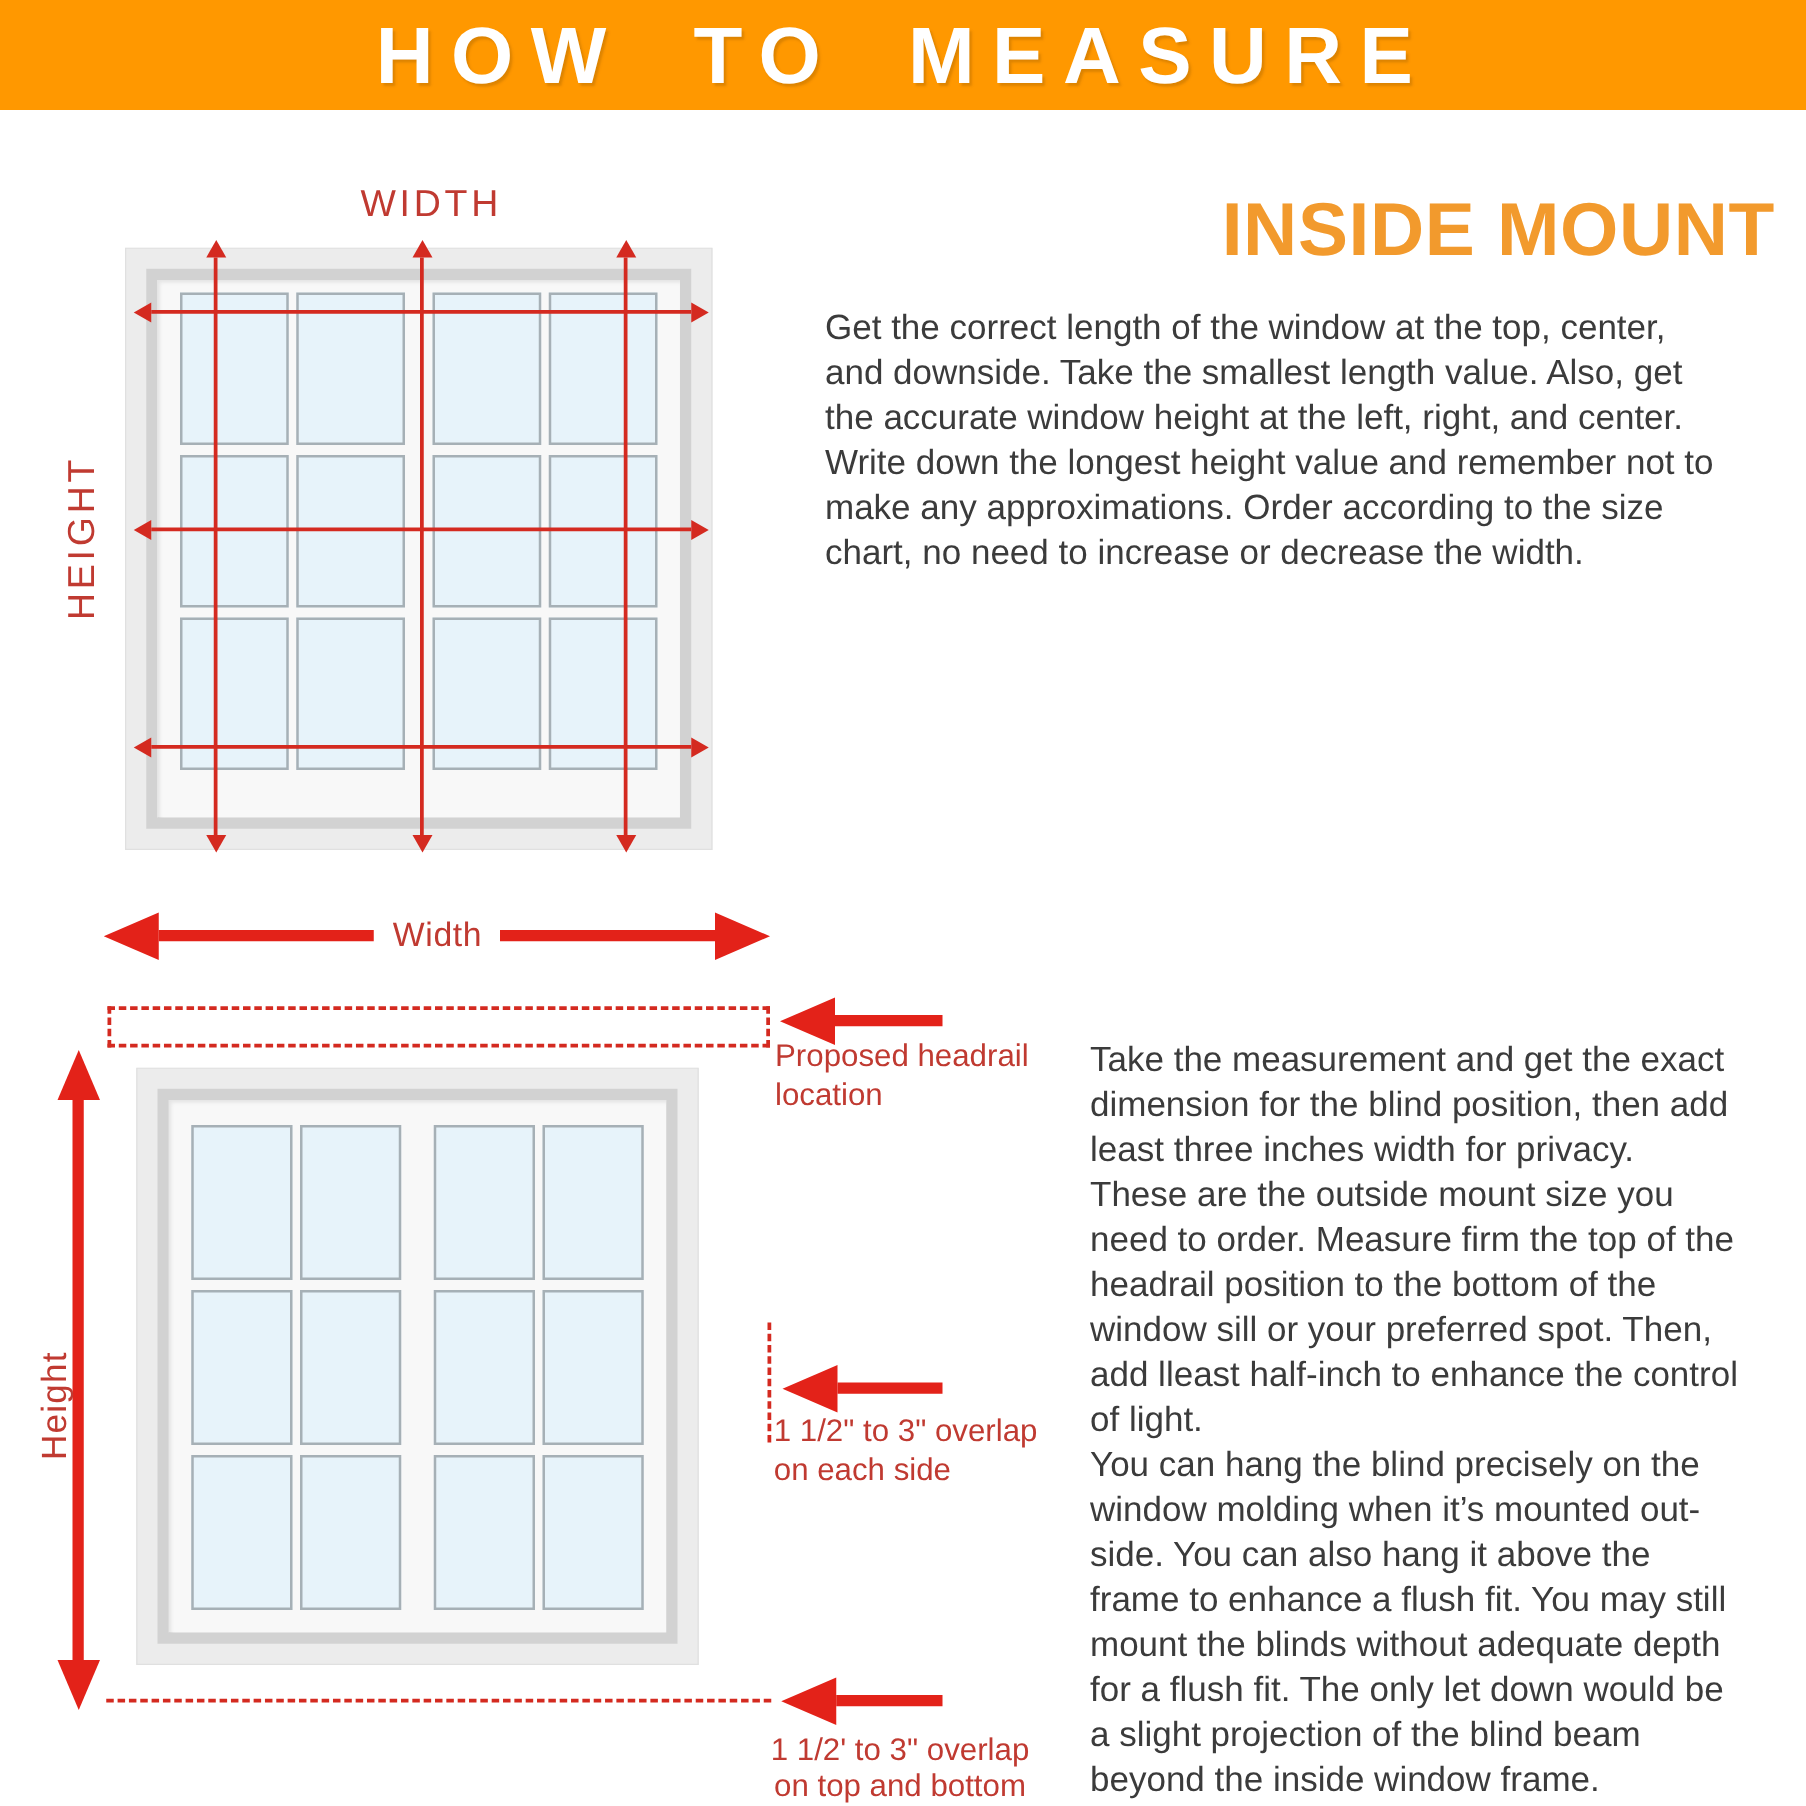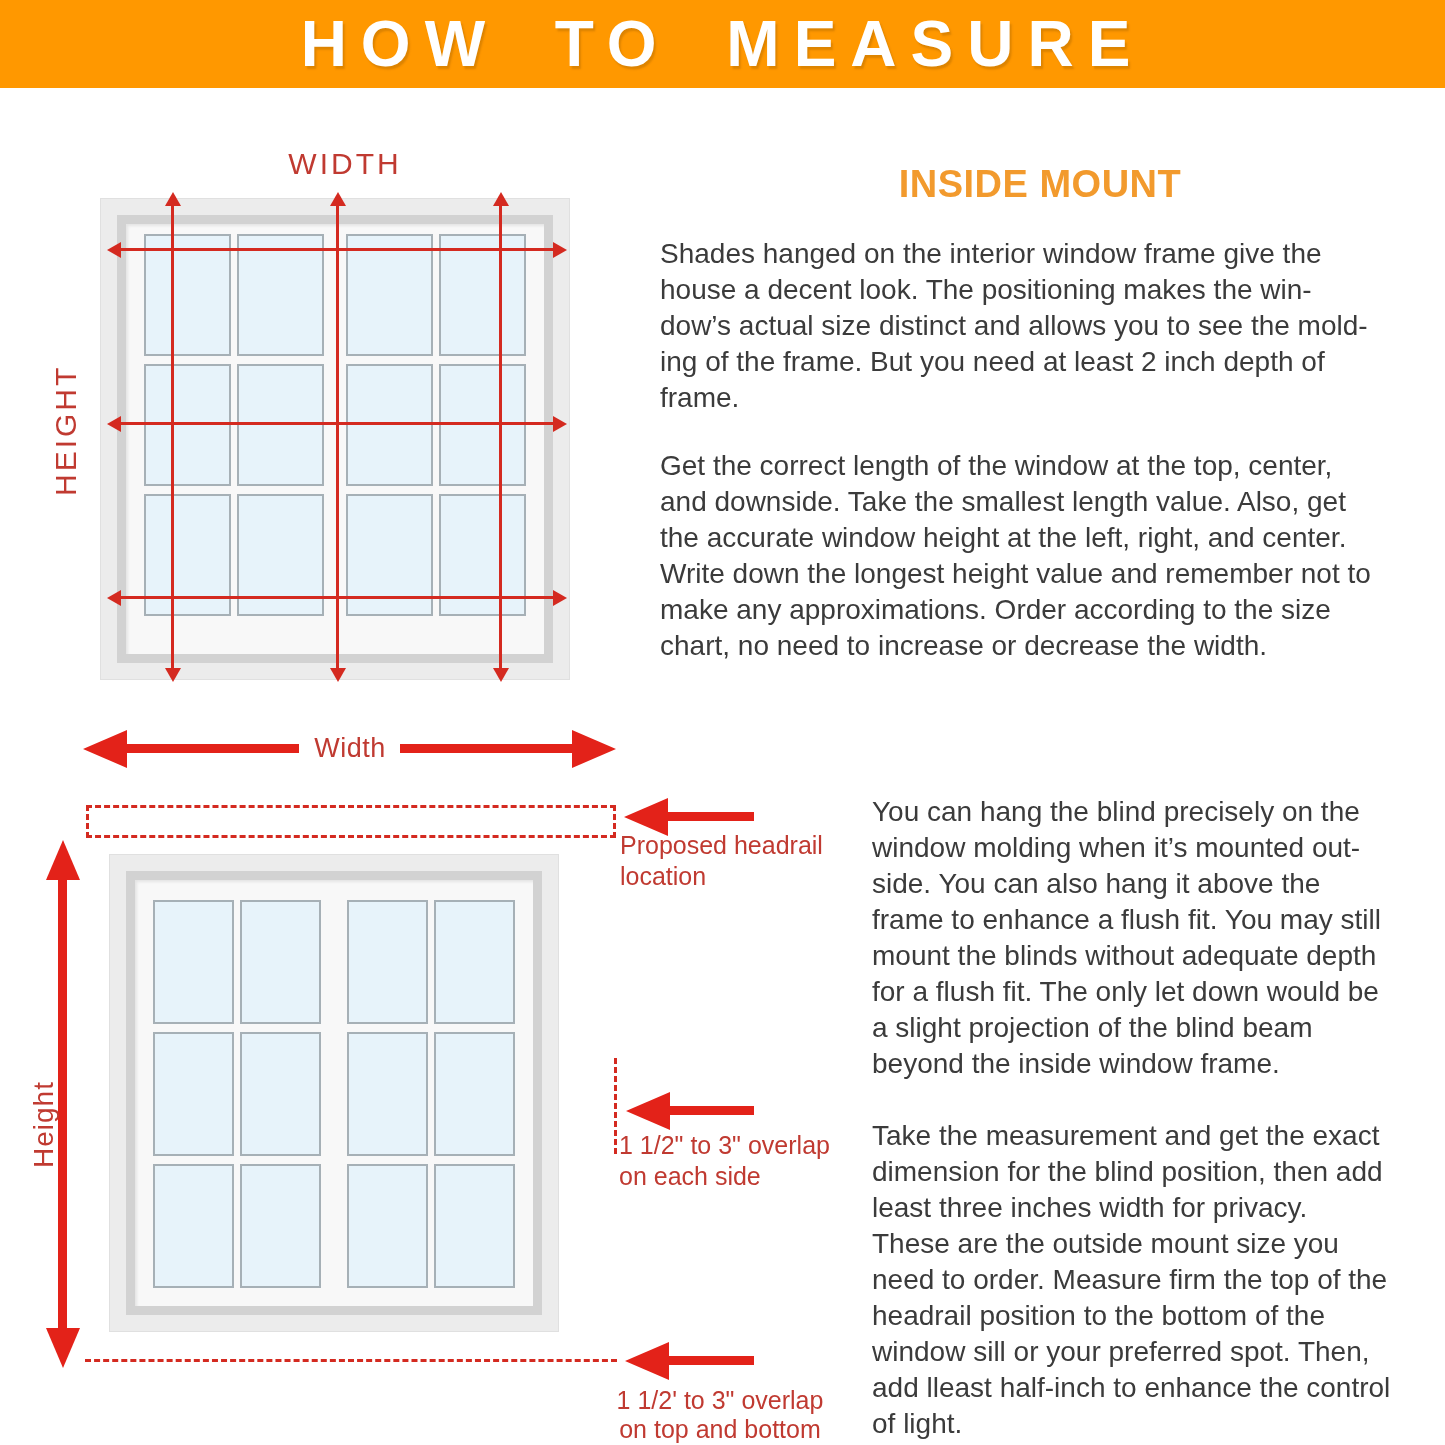--- a/index.html
+++ b/index.html
@@ -74,22 +74,22 @@
   .diagram-label.small{font-size:27px;letter-spacing:0.5px;}
   .vertical-label{
     position:absolute;color:var(--label-red);font-size:30px;letter-spacing:3px;
     writing-mode:vertical-rl;transform:rotate(180deg);
     display:flex;align-items:center;justify-content:center;
   }
   .red-note{position:absolute;color:var(--label-red);font-size:25px;line-height:31px;white-space:pre-line;}
   
   .col{position:absolute;}
   .mount-heading{
-    color:var(--heading-orange);font-size:38px;font-weight:bold;
-    text-align:center;letter-spacing:0.5px;line-height:56px;
+    color:var(--heading-orange);font-size:60px;font-weight:bold;
+    text-align:right;letter-spacing:0.5px;line-height:56px;
   }
   .para{
     color:var(--body-text);font-size:28px;line-height:36px;white-space:pre-line;
   }
   .col-inside .para1{margin-top:24px;}
   .col-inside .para2{margin-top:32px;}
 </style>
 </head>
 <body>
 
@@ -169,46 +169,41 @@
   <div class="red-note" style="left:619px;top:1130px;width:260px;">1 1/2" to 3" overlap
 on each side</div>
 
   <div class="dash-hline" style="left:85px;top:1359px;width:532px;"></div>
   <div class="t-left" style="left:669px;top:1356px;width:85px;"></div>
   <div class="red-note" style="left:580px;top:1386px;width:280px;text-align:center;line-height:29px;">1 1/2' to 3" overlap
 on top and bottom</div>
 
   <div class="col col-inside" style="left:660px;top:156px;width:760px;">
     <div class="mount-heading">INSIDE MOUNT</div>
-    <div class="para para1">Shades hanged on the interior window frame give the
-house a decent look. The positioning makes the win-
-dow’s actual size distinct and allows you to see the mold-
-ing of the frame. But you need at least 2 inch depth of
-frame.</div>
     <div class="para para2">Get the correct length of the window at the top, center,
 and downside. Take the smallest length value. Also, get
 the accurate window height at the left, right, and center.
 Write down the longest height value and remember not to
 make any approximations. Order according to the size
 chart, no need to increase or decrease the width.</div>
   </div>
 
   <div class="col" style="left:872px;top:794px;width:552px;">
-    <div class="para">You can hang the blind precisely on the
-window molding when it’s mounted out-
-side. You can also hang it above the
-frame to enhance a flush fit. You may still
-mount the blinds without adequate depth
-for a flush fit. The only let down would be
-a slight projection of the blind beam
-beyond the inside window frame.</div>
     <div class="para" style="margin-top:36px;">Take the measurement and get the exact
 dimension for the blind position, then add
 least three inches width for privacy.
 These are the outside mount size you
 need to order. Measure firm the top of the
 headrail position to the bottom of the
 window sill or your preferred spot. Then,
 add lleast half-inch to enhance the control
 of light.</div>
+    <div class="para">You can hang the blind precisely on the
+window molding when it’s mounted out-
+side. You can also hang it above the
+frame to enhance a flush fit. You may still
+mount the blinds without adequate depth
+for a flush fit. The only let down would be
+a slight projection of the blind beam
+beyond the inside window frame.</div>
   </div>
 
 </div>
 
 </body></html>

